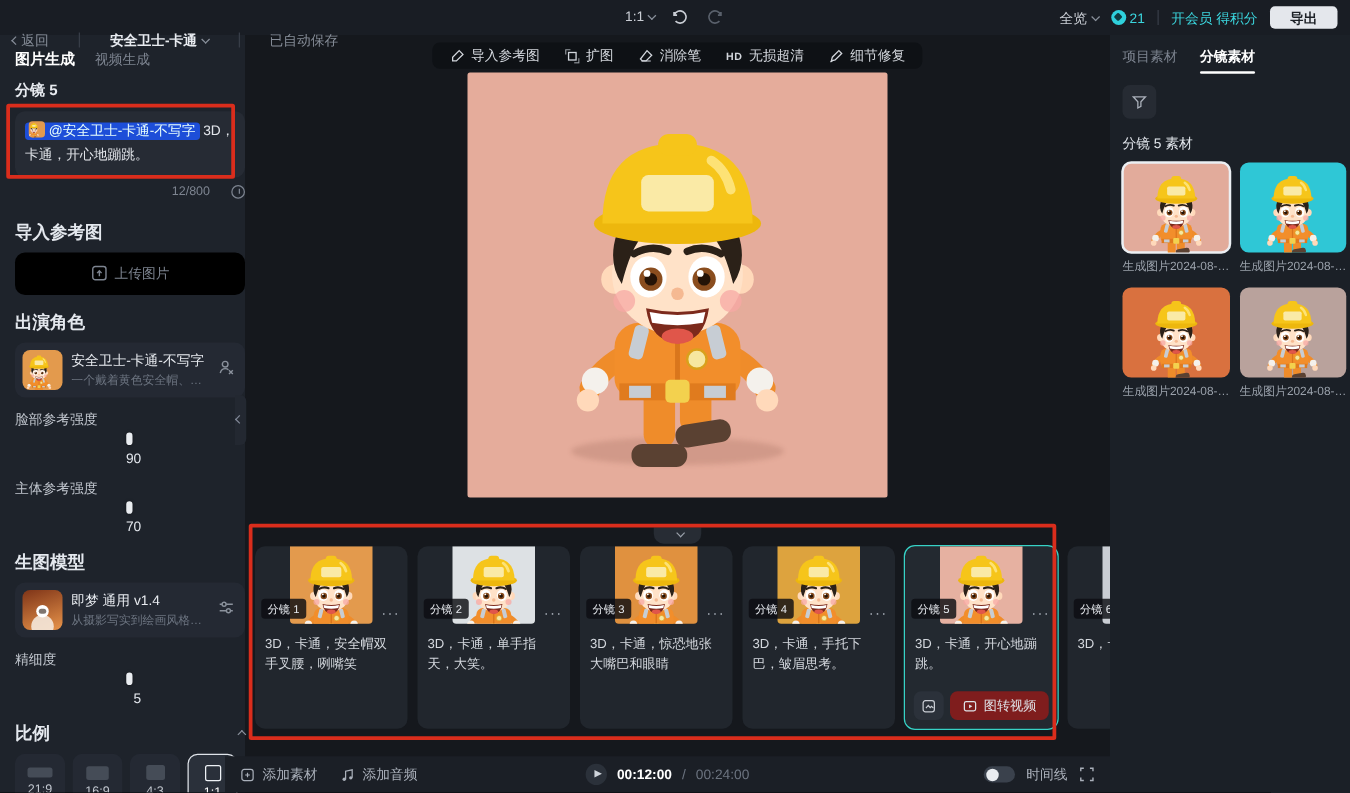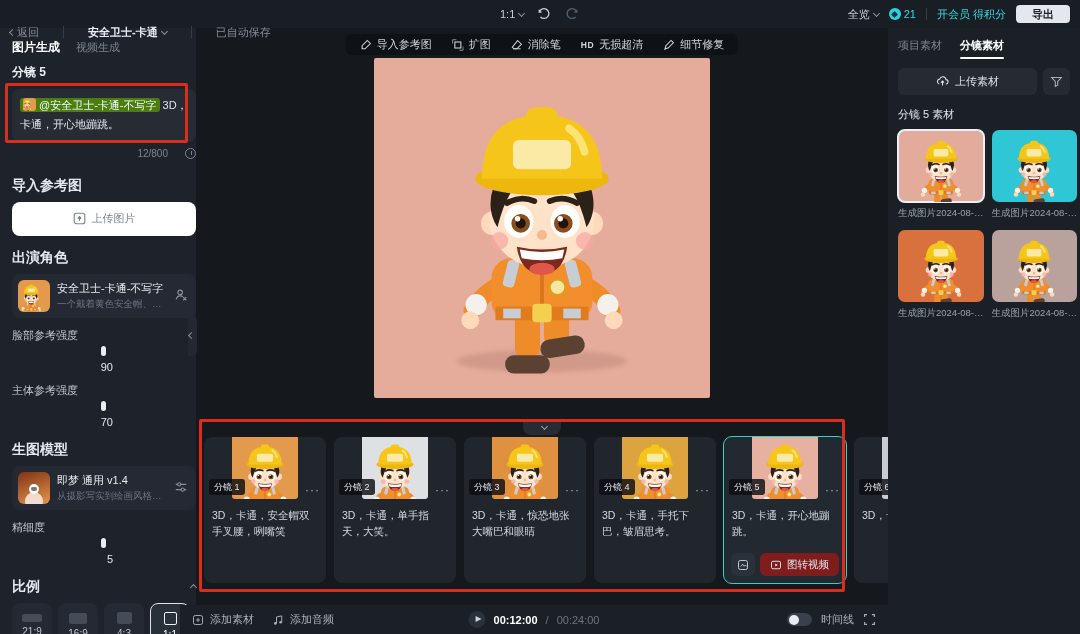--- a/index.html
+++ b/index.html
@@ -22,28 +22,28 @@
   .btn-export{height:18px;padding:0 16px;border-radius:4px;background:#e4e7ec;color:#1d2127;font-weight:bold;display:flex;align-items:center;cursor:pointer;}
   .icon-svg{display:inline-block;vertical-align:middle;}
 
   
   #leftpanel{position:absolute;left:0;top:28px;width:196px;height:606px;background:#1e232b;padding:8px 0 0 12px;z-index:10;}
   .lp-tabs{display:flex;gap:16px;align-items:center;height:22px;margin-bottom:6px;}
   .lp-tab{color:#7d8490;}
   .lp-tab.on{color:#fff;font-weight:bold;font-size:12px;}
   .shot-label{color:#e8ebf0;font-size:12px;font-weight:bold;margin:6px 0 8px 0;}
   .prompt-box{background:#262b34;border-radius:8px;padding:7px 8px;line-height:1.75;min-height:50px;color:#e2e5ea;}
-  .mention{background:#4d7c0f;color:#e9fffb;border-radius:3px;padding:1px 3px;}
+  .mention{background:#1d4ed8;color:#e9fffb;border-radius:3px;padding:1px 3px;}
   .chip-avatar{display:inline-block;width:13px;height:13px;border-radius:3px;background:#e39a4d;overflow:hidden;vertical-align:-2px;margin-right:3px;}
   .chip-avatar svg{width:13px;height:17px;display:block;}
   .counter-row{display:flex;justify-content:flex-end;align-items:center;gap:17px;color:#7d8490;font-size:10px;height:20px;margin-top:2px;}
   .hist-ic{width:11px;height:11px;border:1px solid #7d8490;border-radius:50%;position:relative;}
   .hist-ic::after{content:"";position:absolute;left:4.5px;top:2px;width:1px;height:4px;background:#7d8490;}
   .sec-title{color:#e4e8ee;font-size:14px;font-weight:bold;margin:13px 0 7px 0;display:flex;align-items:center;}
-  .upload-box{height:34px;background:#ffffff;border-radius:8px;display:flex;align-items:center;justify-content:center;gap:6px;color:#7d8490;cursor:pointer;}
+  .upload-box{height:34px;background:#000000;border-radius:8px;display:flex;align-items:center;justify-content:center;gap:6px;color:#7d8490;cursor:pointer;}
   .card{height:44px;background:#242933;border-radius:8px;display:flex;align-items:center;padding:5px 8px 5px 6px;gap:7px;cursor:pointer;}
   .card-thumb{width:32px;height:32px;border-radius:6px;overflow:hidden;flex:none;position:relative;}
   .card-thumb svg{width:32px;height:42px;}
   .card-main{flex:1;min-width:0;}
   .card-name{color:#e8ebf0;font-size:11px;white-space:nowrap;overflow:hidden;text-overflow:ellipsis;}
   .card-desc{color:#6c7480;font-size:9.5px;margin-top:2px;white-space:nowrap;overflow:hidden;text-overflow:ellipsis;}
   .card-ic{flex:none;color:#8a919c;}
   .slider-row{display:flex;align-items:center;gap:8px;margin:6px 0 2px 0;flex-direction:column;}
   .slider-label{color:#c2c7cf;margin-top:10px;}
   .track{flex:1;height:4px;border-radius:2px;background:#3a414c;position:relative;cursor:pointer;}
@@ -459,27 +459,20 @@
 
     </div>
   </div>
 
   <div id="rightpanel">
     <div class="rp-tabs">
       <span class="rp-tab">项目素材</span>
       <span class="rp-tab on">分镜素材</span>
     </div>
     <div class="rp-upload-row">
-      <div class="rp-upload">
-        <svg width="13" height="13" viewBox="0 0 16 16">
-            <path d="M4,11 a3,3 0 0 1 0.5,-5.9 a4,4 0 0 1 7.8,0.6 a2.6,2.6 0 0 1 -0.3,5.3" fill="none" stroke="#dfe3e8" stroke-width="1.3"></path>
-            <path d="M8,13 v-5 M6,9.5 L8,7.5 L10,9.5" fill="none" stroke="#dfe3e8" stroke-width="1.3"></path>
-          </svg>
-        <span>上传素材</span>
-      </div>
       <div class="rp-filter">
         <svg width="13" height="13" viewBox="0 0 16 16">
             <path d="M2,3 h12 l-4.5,5 v4.5 l-3,1.5 v-6 z" fill="none" stroke="#aab0ba" stroke-width="1.3"></path>
           </svg>
       </div>
     </div>
     <div class="rp-sec">分镜 5 素材</div>
     <div class="asset-grid">
       <div class="asset sel">
         <div class="asset-thumb" style="background: rgb(226, 171, 155);">

